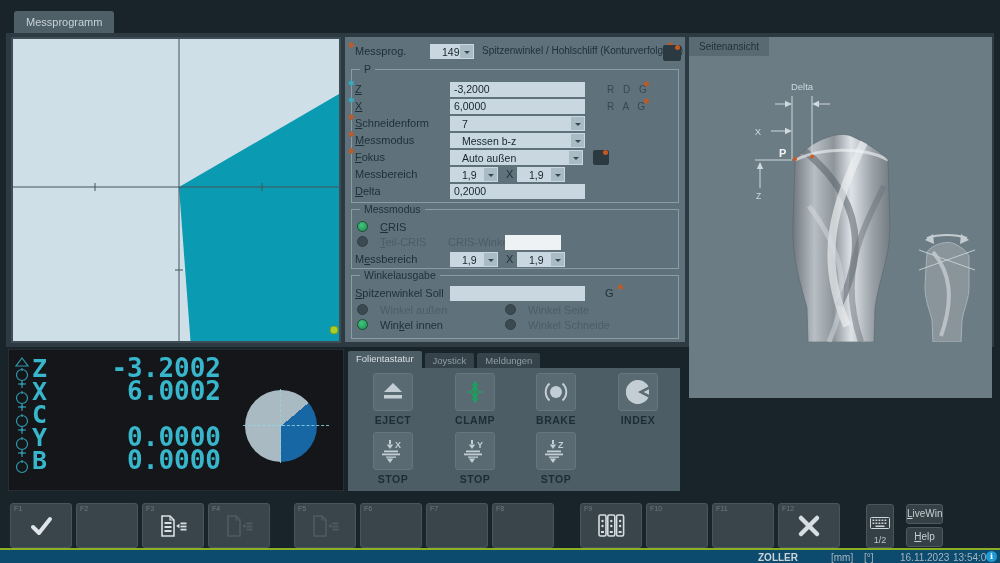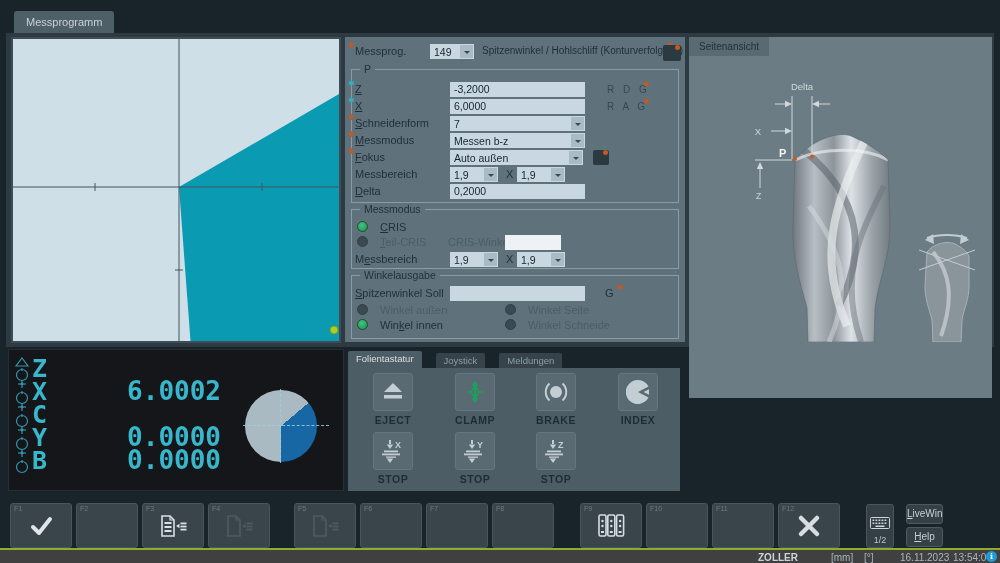--- a/index.html
+++ b/index.html
@@ -21,21 +21,21 @@
   .frow{position:absolute;left:0;width:340px;height:16px}
   .flab{position:absolute;left:10px;top:1px;font-size:11px;color:#1d2f37;white-space:nowrap}
   .flab.dis{color:#4b5d67}
   .ast{font-size:8px;color:#c7581f;line-height:8px}
   .ast.cy{color:#2fb3c9}
   .astL{position:absolute;left:3px;top:-2px}
   .tfield{position:absolute;background:#c9d8e0;height:15px;font-size:10.5px;color:#15252d;
     padding:0 4px;line-height:15px;box-sizing:border-box;white-space:nowrap;overflow:hidden}
   .tfield.white{background:#eef2f5}
   .combo{position:absolute;display:flex;background:#c9d8e0;height:15px;box-sizing:border-box;align-items:center}
-  .combo .cv{flex:1;font-size:10.5px;color:#15252d;padding:0 4px;white-space:nowrap;overflow:hidden}
+  .combo .cv{flex:1;font-size:10.5px;color:#15252d;padding:0 12px;white-space:nowrap;overflow:hidden}
   .combo .ca{width:13px;height:13px;margin-right:1px;background:#a9bcc6;display:flex;align-items:center;justify-content:center;flex:none}
   .combo .ca::after{content:"";width:0;height:0;border:3.5px solid transparent;border-top-color:#39494f;margin-top:4px}
   .fflags{position:absolute;left:262px;top:2px;font-size:10px;letter-spacing:3px;color:#35484f;white-space:nowrap}
   .grp{position:absolute;left:6px;width:328px;border:1px solid rgba(215,226,231,.38);box-sizing:border-box}
   .grp-title{position:absolute;top:-7px;left:8px;background:#5f727b;padding:0 4px;font-size:10.5px;color:#20323a}
   .radio{width:11px;height:11px;border-radius:50%;background:#3b4950;border:1px solid #313f46;display:inline-block;box-sizing:border-box;flex:none}
   .radio.on{background:radial-gradient(circle at 40% 35%,#43c581,#1d8a50);border-color:#17512f}
   .rrow{position:absolute;display:flex;align-items:center;gap:12px;height:13px}
   .rlab{font-size:11px;white-space:nowrap}
   .flagbtn{position:absolute;width:18px;height:15px;background:#2b3940;border-radius:2px}
@@ -52,41 +52,41 @@
   .dro-ico{position:absolute;left:5px;top:-1px}
   .dro-axis{position:absolute;left:23px;top:-3px;font-family:"DejaVu Sans Mono",monospace;font-weight:bold;font-size:25px;color:#38b7cc}
   .dro-val{position:absolute;left:52px;top:-4px;width:160px;text-align:right;font-family:"DejaVu Sans Mono",monospace;
     font-weight:bold;font-size:26px;color:#38b7cc;letter-spacing:0px}
   #pie{left:236px;top:40px;width:72px;height:72px;border-radius:50%;
     background:conic-gradient(#a9bac3 0deg 50deg,#1767a5 50deg 180deg,#a9bac3 180deg 360deg)}
   .dash-h{left:234px;top:75px;width:86px;border-top:1px dashed #8fd7e6;opacity:.85}
   .dash-v{left:271px;top:39px;height:74px;border-left:1px dashed #8fd7e6;opacity:.85}
 
   
-  #kp-tabs{left:348px;top:351px;height:17px;display:flex;align-items:flex-end;gap:14px}
+  #kp-tabs{left:348px;top:351px;height:17px;display:flex;align-items:flex-end;gap:3px}
   .kp-tab{height:15px;padding:2px 8px 0;font-size:9.5px;background:#36434a;color:#8d9ea6;box-sizing:border-box;border-radius:2px 2px 0 0;white-space:nowrap}
   .kp-tab.active{height:17px;background:#4d5d65;color:#d8dfe3}
   #keypad{left:348px;top:368px;width:332px;height:123px;background:#4d5d65}
   .tile{position:absolute;width:40px;height:38px;background:#5a6a72;border:1px solid #66767e;border-radius:3px;box-sizing:border-box;
     display:flex;align-items:center;justify-content:center}
   .tile-lab{position:absolute;width:76px;text-align:center;font-size:10.5px;font-weight:bold;color:#1c2d35;letter-spacing:.5px}
 
   
   .fkbtn{position:absolute;top:503px;width:62px;height:45px;background:#39444b;border:1px solid #49555c;border-radius:3px;
     box-sizing:border-box;display:flex;align-items:center;justify-content:center}
   .fk-label{position:absolute;top:1px;left:3px;font-size:7px;color:#97a5ac;opacity:.55}
 
   
   #btn-page{left:866px;top:504px;width:28px;height:44px;background:#343f46;border:1px solid #4a565d;border-radius:3px;box-sizing:border-box;text-align:center}
   #btn-page .pg{position:absolute;bottom:2px;left:0;width:100%;font-size:9px;color:#b9c4ca}
   .auxbtn{position:absolute;left:906px;width:37px;height:20px;background:#343f46;border:1px solid #4d5961;border-radius:3px;
     box-sizing:border-box;font-size:10px;color:#c6cfd4;text-align:center;line-height:18px}
 
   
-  #statusbar{left:0;top:548px;width:1000px;height:15px;background:#404040;border-top:2px solid #8fae27;box-sizing:border-box}
+  #statusbar{left:0;top:548px;width:1000px;height:15px;background:#0c4a6e;border-top:2px solid #8fae27;box-sizing:border-box}
   .sb{position:absolute;top:2px;font-size:10px;color:#a7b6bd;white-space:nowrap}
   #sb-brand{left:758px;color:#c9d3d8;font-weight:bold}
   #sb-info{left:986px;top:1px;width:11px;height:11px;border-radius:50%;background:#1e9ad6}
   #sb-info::after{content:"i";position:absolute;left:0;top:0;width:11px;height:11px;line-height:11px;text-align:center;
     color:#fff;font-size:8px;font-weight:bold;font-family:"DejaVu Serif",serif}
 </style>
 </head>
 <body>
 
 <div id="content" class="abs"></div>
@@ -304,20 +304,21 @@
 </div>
 
 <div id="dro-panel" class="abs">
   <div class="dro-row" style="top:7px">
     <svg class="dro-ico" width="16" height="26">
       <polygon points="8,2 14,10 2,10" fill="none" stroke="#2f98ac" stroke-width="1.2"></polygon>
       <circle cx="8" cy="19" r="5.5" fill="none" stroke="#2f98ac" stroke-width="1.2"></circle>
       <line x1="8" y1="12" x2="8" y2="15" stroke="#2f98ac" stroke-width="1.2"></line>
     </svg>
     <span class="dro-axis">Z</span>
+    <span class="dro-val">-3.2002</span>
   </div>
   <div class="dro-row" style="top:30px">
     <svg class="dro-ico" width="16" height="26">
       <line x1="8" y1="1" x2="8" y2="9" stroke="#2f98ac" stroke-width="1.2"></line>
         <line x1="4" y1="5" x2="12" y2="5" stroke="#2f98ac" stroke-width="1.2"></line>
       <circle cx="8" cy="5" r="1.4" fill="#2f98ac"></circle>
       <circle cx="8" cy="19" r="5.5" fill="none" stroke="#2f98ac" stroke-width="1.2"></circle>
         <line x1="8" y1="12" x2="8" y2="15" stroke="#2f98ac" stroke-width="1.2"></line>
     </svg>
     <span class="dro-axis">X</span>

